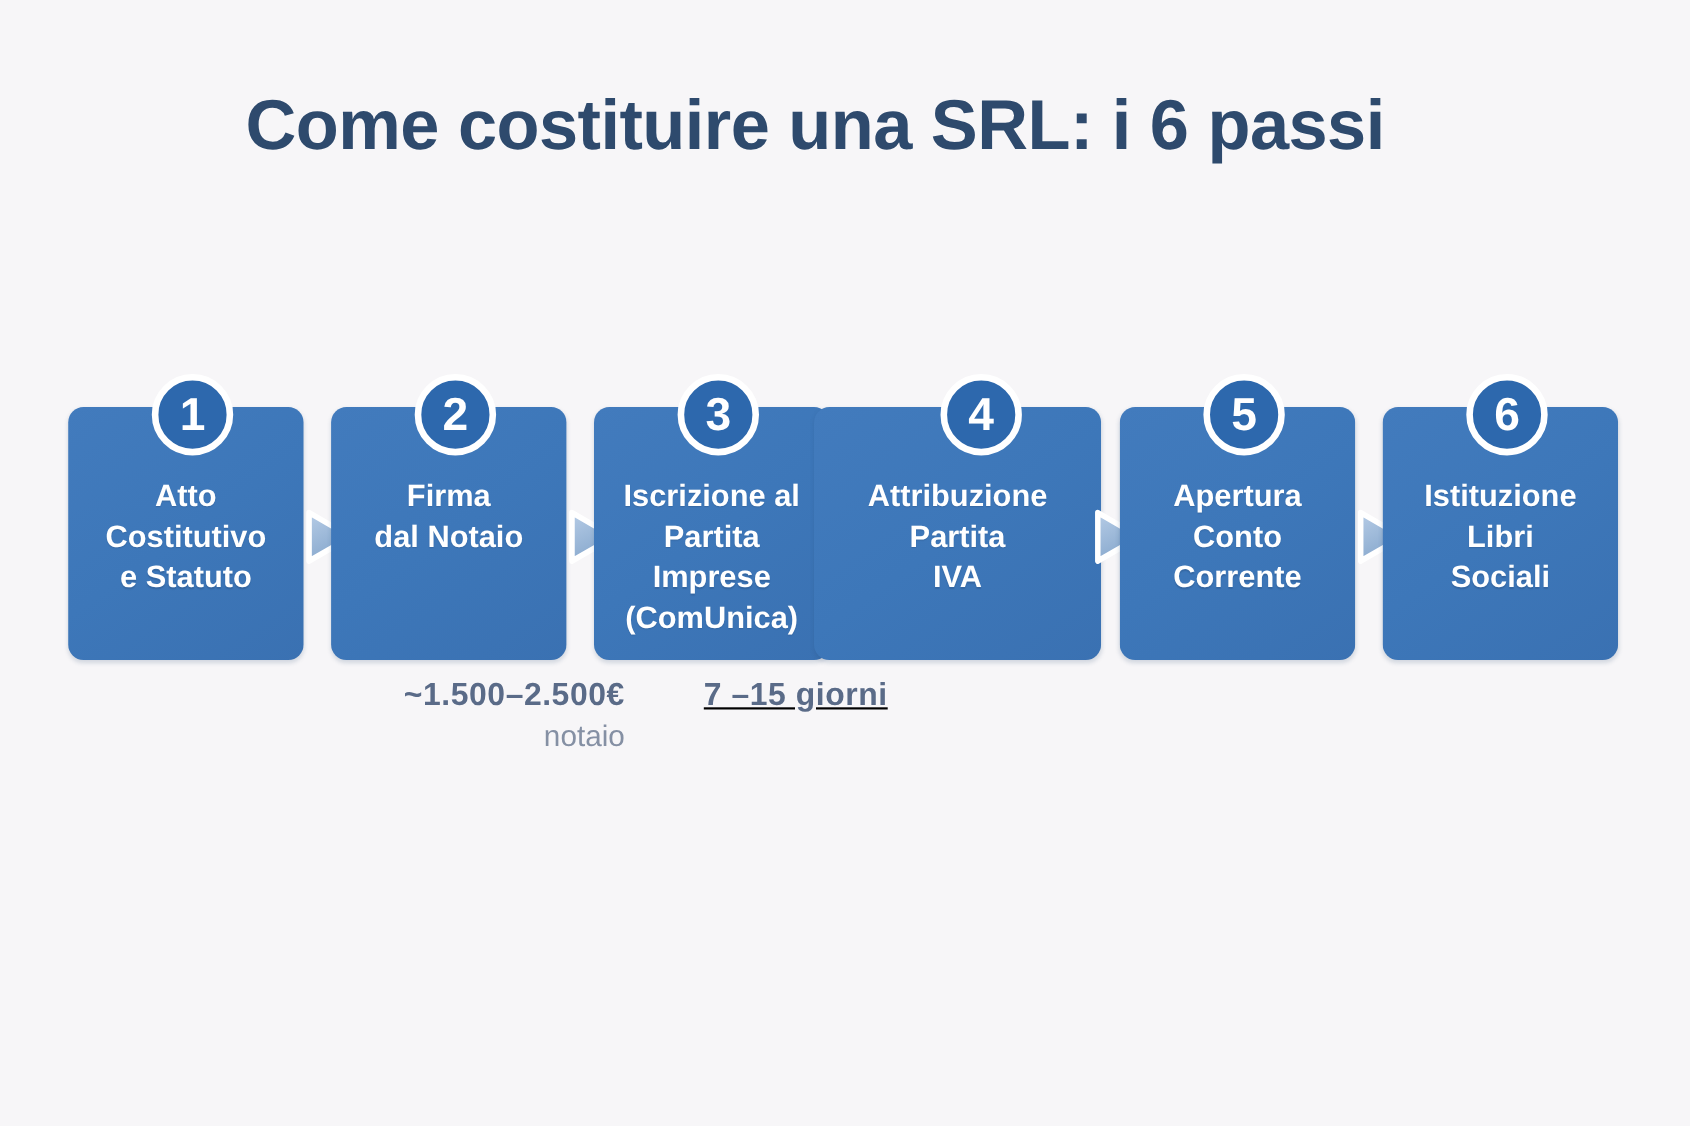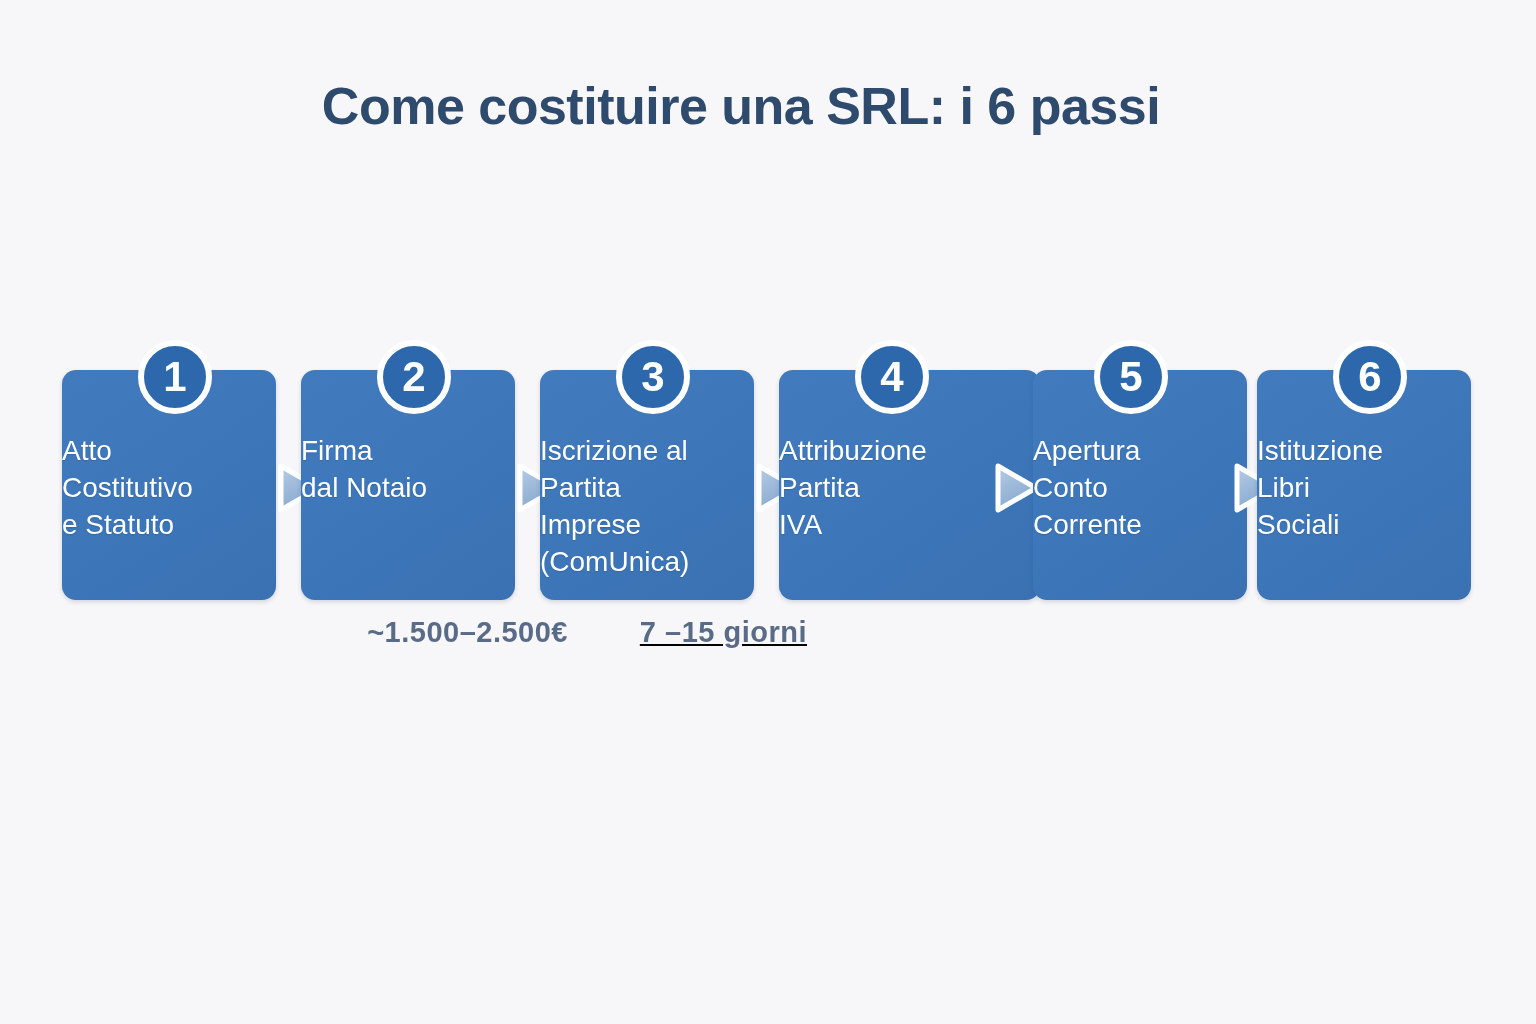--- a/index.html
+++ b/index.html
@@ -17,44 +17,44 @@
   .stage {
     position: absolute;
     inset: 0;
   }
   .title {
     position: absolute;
     top: 76px;
     left: 0;
     width: 1482px;
     text-align: center;
-    font-size: 52px;
+    font-size: 64px;
     font-weight: 700;
     letter-spacing: -0.5px;
     color: #2e4a6d;
   }
   .step-box {
     position: absolute;
     top: 370px;
     width: 214px;
     height: 230px;
     border-radius: 14px;
     background: linear-gradient(145deg, #427bbd 0%, #3d77b9 50%, #3a71b2 100%);
     background-color: #3d76b8;
     box-shadow: 0 2px 4px rgba(40, 70, 110, 0.18);
   }
   .step-label {
     position: absolute;
     top: 62px;
     left: 0;
     width: 100%;
-    text-align: left;
+    text-align: center;
     font-size: 28px;
     line-height: 37px;
-    font-weight: 400;
+    font-weight: 700;
     color: #ffffff;
     white-space: pre-line;
     text-shadow: 0 1px 1px rgba(30, 60, 100, 0.25);
   }
   .step-badge {
     position: absolute;
     top: 340px;
     width: 62px;
     height: 62px;
     border-radius: 50%;
@@ -88,22 +88,22 @@
   .note-label {
     margin-top: 5px;
     font-size: 27px;
     font-weight: 400;
     color: #8590a4;
   }
   
   .s0 { left: 62px; }   .b0 { left: 138px; }
   .s1 { left: 301px; }  .b1 { left: 377px; }
   .s2 { left: 540px; }  .b2 { left: 616px; }
-  .s3 { left: 779px; padding-left: 47px; }  .b3 { left: 855px; }
-  .s4 { left: 1018px; margin-left: 15px; } .b4 { left: 1094px; }
+  .s3 { left: 740px; padding-left: 47px; }  .b3 { left: 855px; }
+  .s4 { left: 1018px; } .b4 { left: 1094px; }
   .s5 { left: 1257px; } .b5 { left: 1333px; }
   .a0 { left: 277px; }
   .a1 { left: 516px; }
   .a2 { left: 755px; }
   .a3 { left: 994px; }
   .a4 { left: 1233px; }
   .n1 { left: 248px; }  
   .n2 { left: 487px; text-decoration: underline; }  
 </style>
 </head>
@@ -212,19 +212,20 @@
     <div class="step-label">Istituzione
 Libri
 Sociali</div>
   </div>
   <div class="step-badge b5">
     <span>6</span>
   </div>
 
   <div class="note n1">
     <div class="note-value">~1.500–2.500€</div>
+    <div class="note-label">notaio</div>
   </div>
 
   <div class="note n2">
     <div class="note-value">7 –15 giorni</div>
   </div>
 
 </div>
 
 </body></html>

